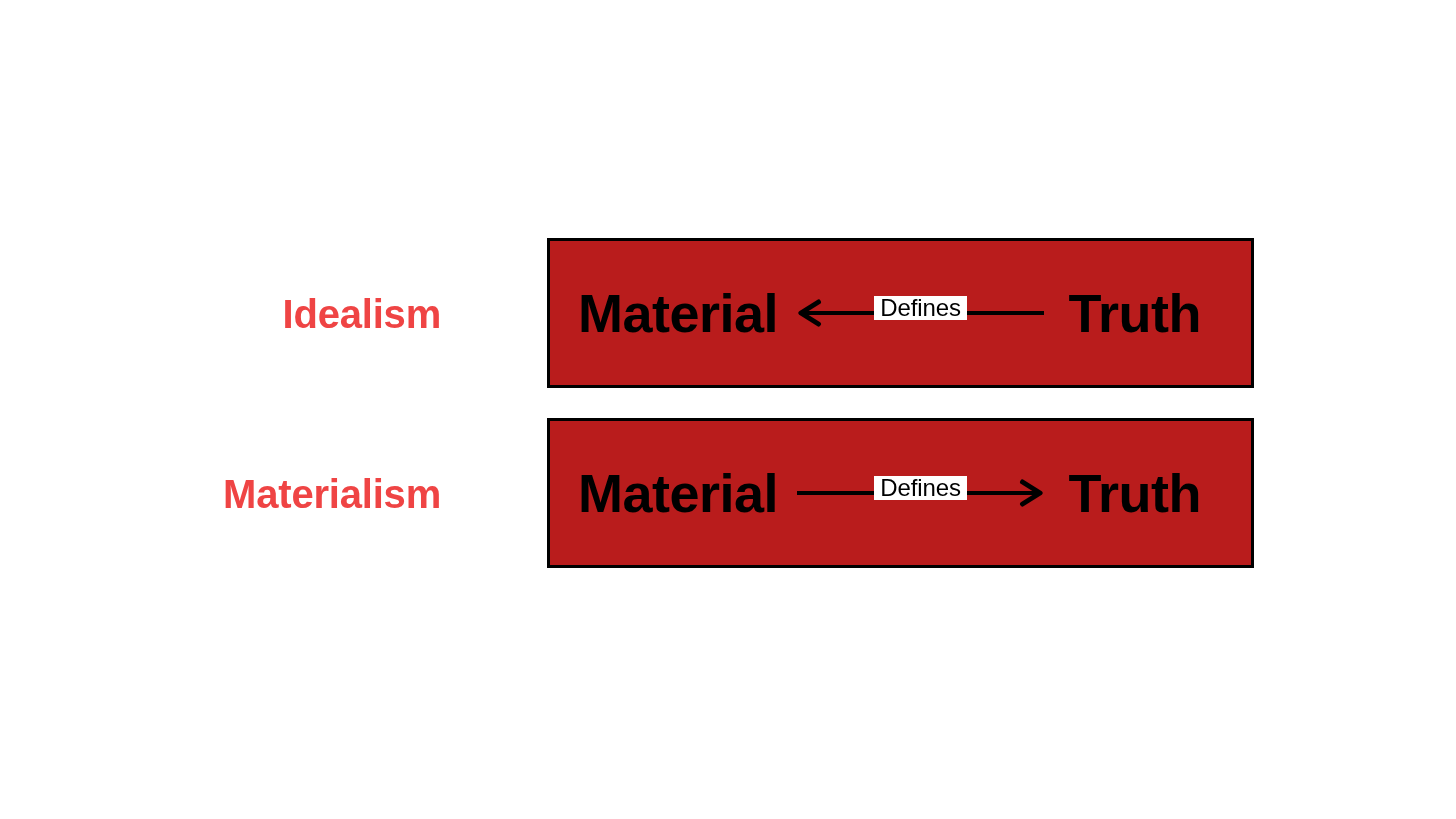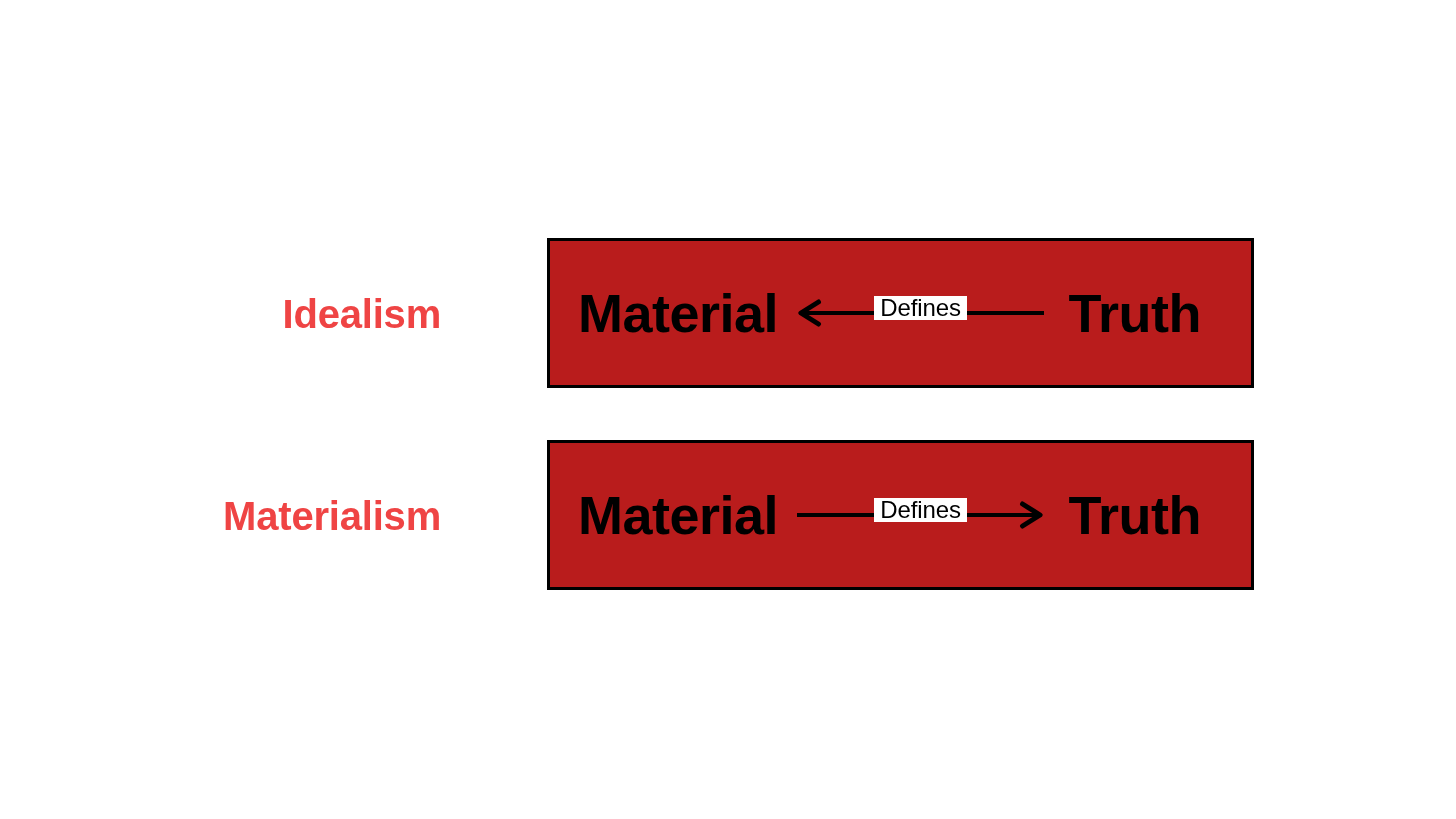--- a/index.html
+++ b/index.html
@@ -22,21 +22,21 @@
     inset: 0;
   }
 
   
   .row {
     position: absolute;
     display: flex;
     align-items: center;
   }
   .row-idealism   { left: 0px;  top: 238px; width: 1240px; height: 152px; }
-  .row-materialism{ left: 0px;  top: 440px; width: 1240px; height: 152px; }
+  .row-materialism{ left: 0px;  top: 418px; width: 1240px; height: 152px; }
 
   
   .row-label {
     position: absolute;
     right: 799px;           
     top: 50%;
     transform: translateY(-50%);
     font-size: 40px;
     font-weight: 700;
     letter-spacing: -0.2px;

